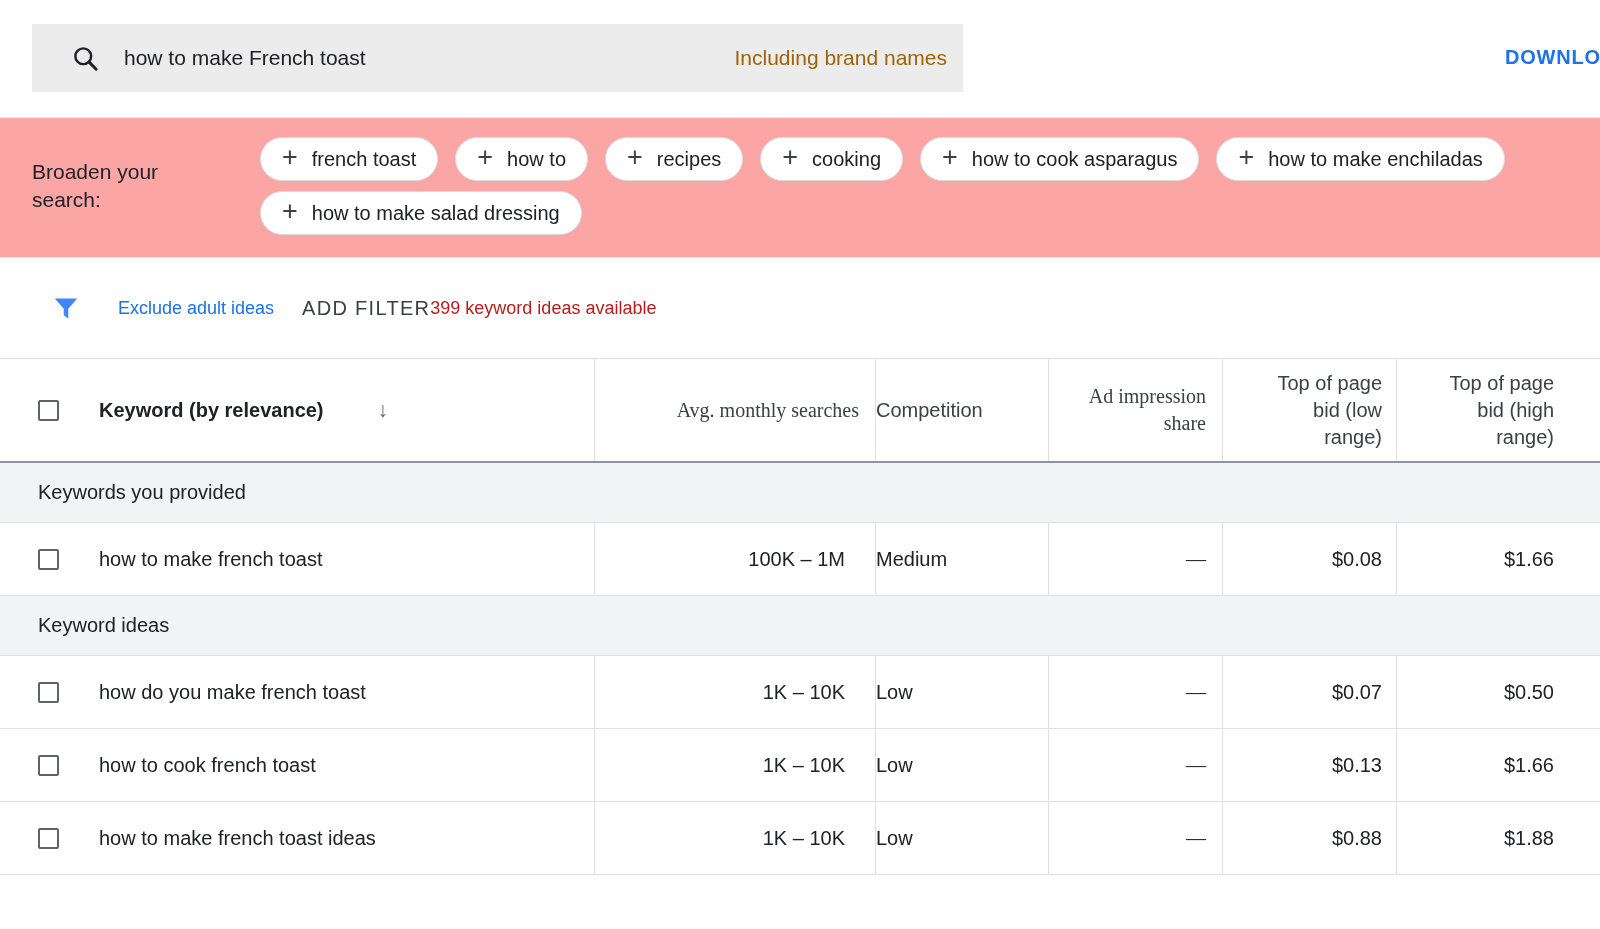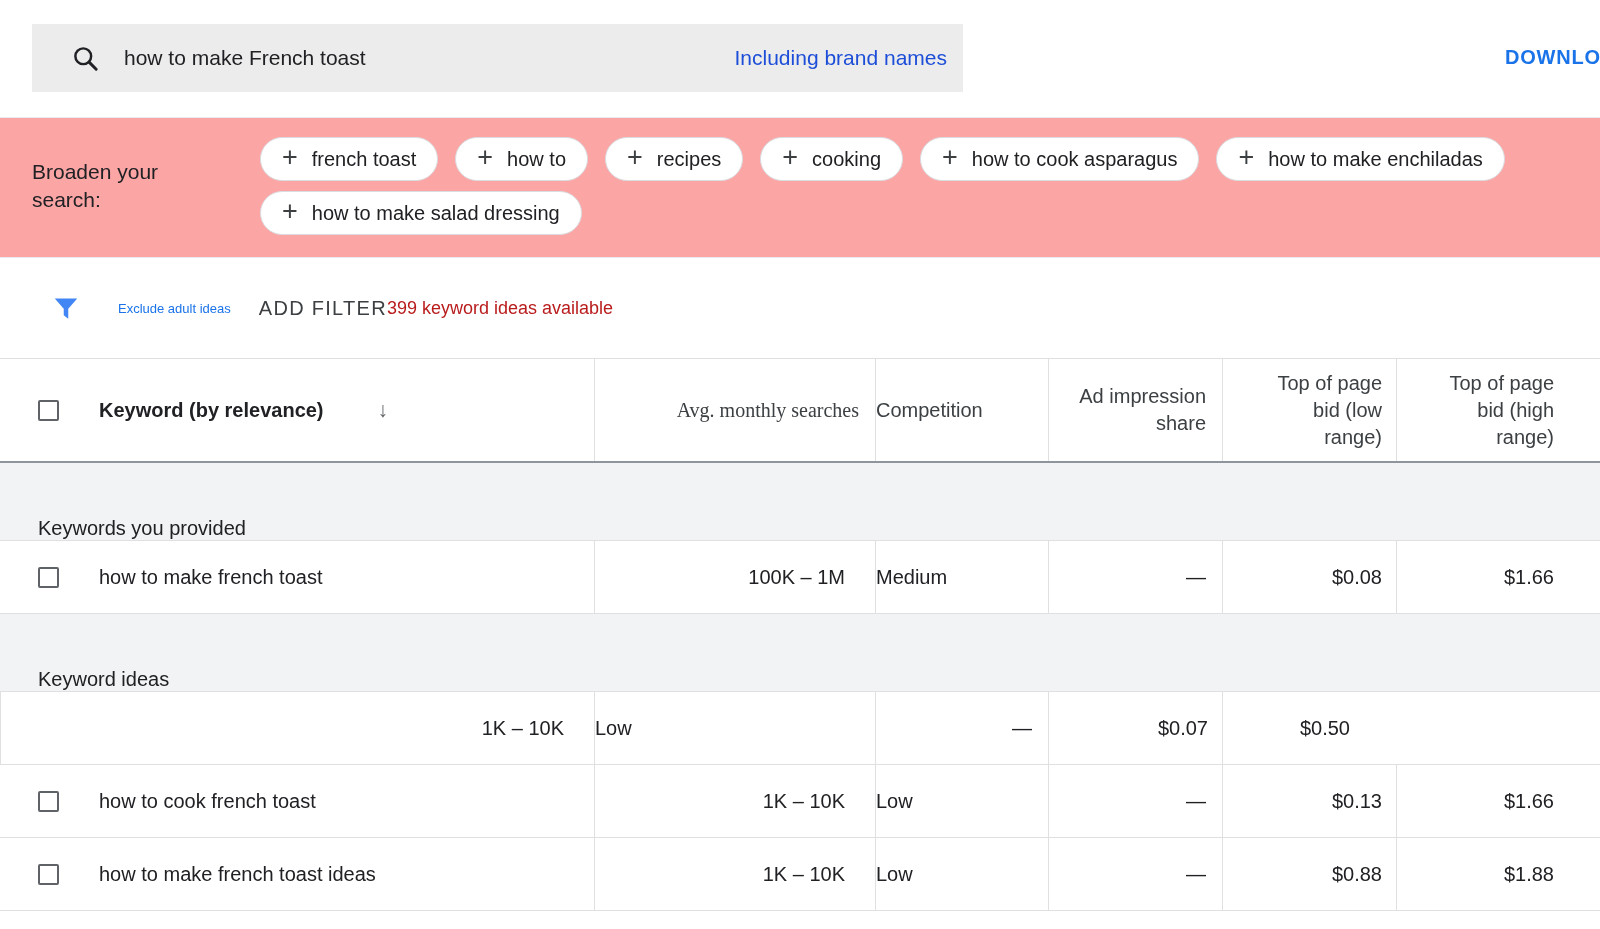--- a/index.html
+++ b/index.html
@@ -13,21 +13,21 @@
   }
 
   
   .topbar { position: relative; height: 118px; border-bottom: 1px solid #e8eaed; background: #fff; }
   .searchbar {
     position: absolute; left: 32px; top: 24px; width: 931px; height: 68px;
     background: #ececec; display: flex; align-items: center;
   }
   .search-icon { margin-left: 40px; display: flex; align-items: center; }
   .search-text { margin-left: 25px; font-size: 21px; color: #202124; }
-  .brand-label { margin-left: auto; margin-right: 16px; font-size: 21px; color: #1d4ed8; }
+  .brand-label { margin-left: auto; margin-right: 16px; font-size: 21px; color: #a16207; }
   .download-btn {
     position: absolute; left: 1505px; top: 46px; width: 95px; overflow: hidden;
     white-space: nowrap; color: #1a73e8; font-size: 20px; font-weight: 700;
     letter-spacing: 0.8px; cursor: pointer;
   }
 
   
   .broaden { position: relative; height: 140px; border-bottom: 1px solid #e8eaed; background: #fca5a5; }
   .broaden-label { position: absolute; left: 32px; top: 40px; width: 170px; font-size: 21px; line-height: 28px; color: #202124; }
   .chips-rows { position: absolute; left: 260px; top: 19px; width: 1340px; }
@@ -37,42 +37,42 @@
   .chip {
     height: 44px; border: 1px solid #dadce0; border-radius: 22px; background: #fff;
     display: flex; align-items: center; padding: 0 21px; gap: 14px;
     font-size: 20px; white-space: nowrap; flex: 0 0 auto; cursor: pointer;
   }
   .chip-plus { font-size: 27px; line-height: 1; color: #3c4043; margin-top: -3px; }
 
   
   .filterbar { height: 100px; display: flex; align-items: center; padding-left: 52px; background: #fff; }
   .funnel-icon { display: flex; align-items: center; }
-  .exclude-link { margin-left: 38px; color: #1a73e8; font-size: 13px; cursor: pointer; }
+  .exclude-link { margin-left: 38px; color: #1a73e8; font-size: 18px; cursor: pointer; }
   .add-filter { margin-left: 28px; font-size: 20px; font-weight: 500; letter-spacing: 1.3px; color: #3c4043; cursor: pointer; }
   .ideas-count { font-size: 18px; color: #b91c1c; }
 
   
   .ktable { border-top: 1px solid #e0e0e0; }
   .trow { display: grid; grid-template-columns: 594px 281px 173px 174px 174px 204px; }
   .thead { height: 104px; border-bottom: 2px solid #8f959c; }
   .tdata { height: 73px; border-bottom: 1px solid #e0e0e0; background: #fff; }
   .tsection {
-    height: 78px; background: #f1f3f4; border-bottom: 1px solid #e0e0e0;
-    display: flex; align-items: flex-end; padding-left: 38px; font-size: 20px; color: #202124;
+    height: 60px; background: #f1f3f4; border-bottom: 1px solid #e0e0e0;
+    display: flex; align-items: center; padding-left: 38px; font-size: 20px; color: #202124;
   }
   .cell { display: flex; align-items: center; }
   .cell.sep { border-left: 1px solid #e0e0e0; }
   .cell.right { justify-content: flex-end; }
   .cell.right .wrap { text-align: right; }
   .cell.kw { padding-left: 38px; gap: 40px; }
   .cell.searches-h { padding-right: 16px; font-family: Liberation Serif, serif; }
   .cell.searches { padding-right: 30px; }
   .cell.comp { padding-left: 0; }
-  .cell.adshare { padding-right: 16px; }
+  .cell.adshare { padding-right: 16px; font-family: Liberation Serif, serif; }
   .cell.bidlow { padding-right: 14px; }
   .cell.bidhigh { padding-right: 46px; }
   .checkbox { width: 21px; height: 21px; border: 2px solid #5f6368; border-radius: 2px; background: #fff; flex: 0 0 auto; cursor: pointer; }
   .kw-label, .val-label { font-size: 20px; color: #202124; }
   .head-label { font-size: 20px; color: #3c4043; line-height: 27px; }
   .head-label.w-bid { width: 112px; }
   .head-label.w-share { width: 130px; }
   .kw-head { font-weight: 700; font-size: 20px; color: #202124; }
   .sort-arrow { color: #5f6368; font-size: 21px; margin-left: 14px; cursor: pointer; }
 </style>
@@ -193,20 +193,24 @@
       <div class="cell sep right bidhigh">
           <span class="val-label">$1.66</span>
         </div>
     </div>
 
     <div class="tsection">
       <span>Keyword ideas</span>
     </div>
 
     <div class="trow tdata">
+      <div class="cell kw">
+        <div class="checkbox"></div>
+        <span class="kw-label">how do you make french toast</span>
+      </div>
       <div class="cell sep right searches">
           <span class="val-label">1K – 10K</span>
         </div>
       <div class="cell sep comp">
           <span class="val-label">Low</span>
         </div>
       <div class="cell sep right adshare">
           <span class="val-label">—</span>
         </div>
       <div class="cell sep right bidlow">

